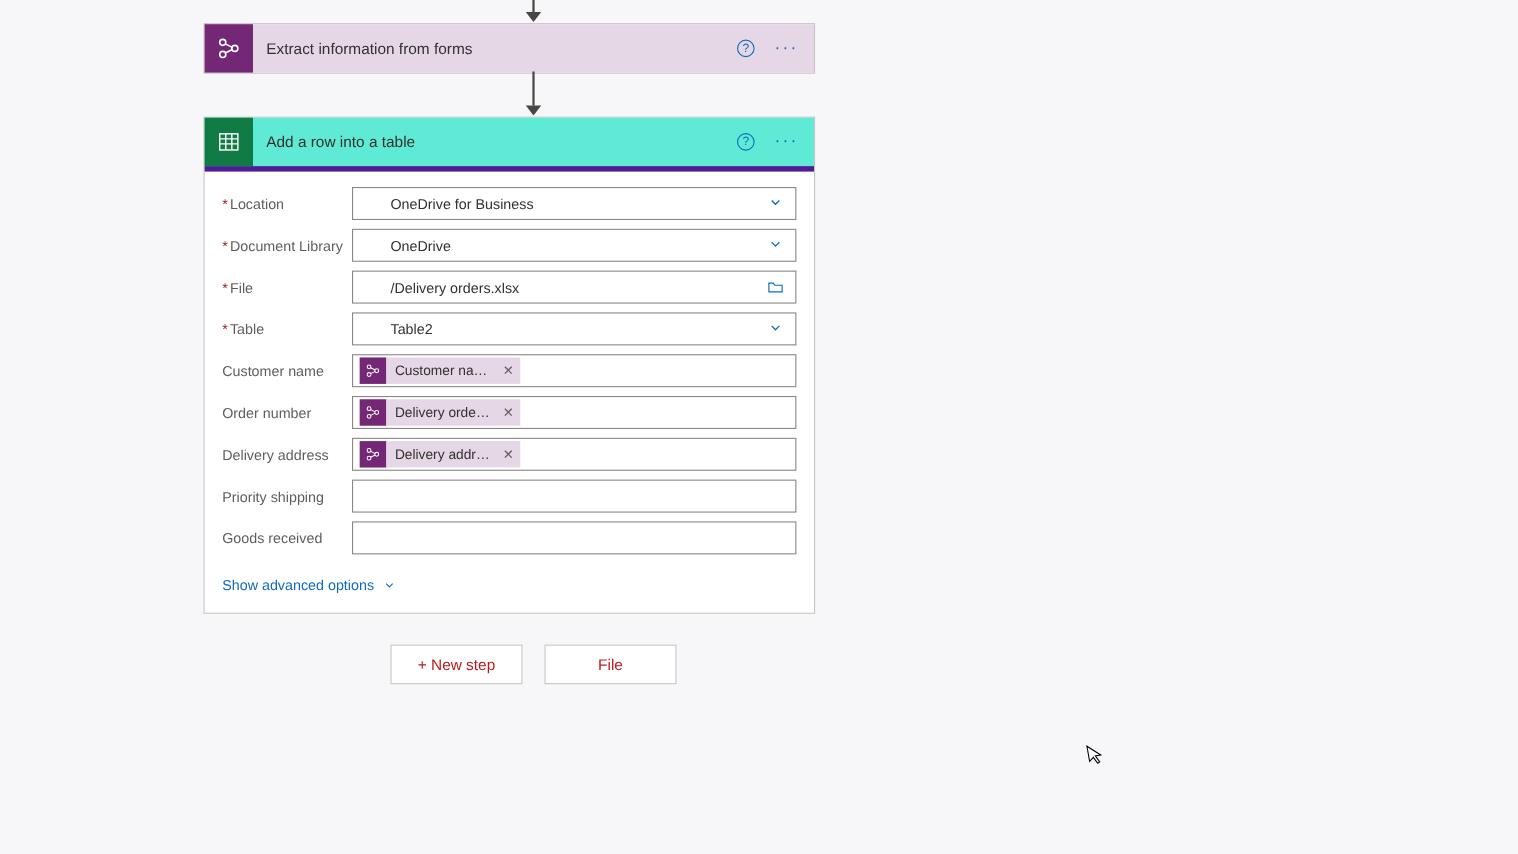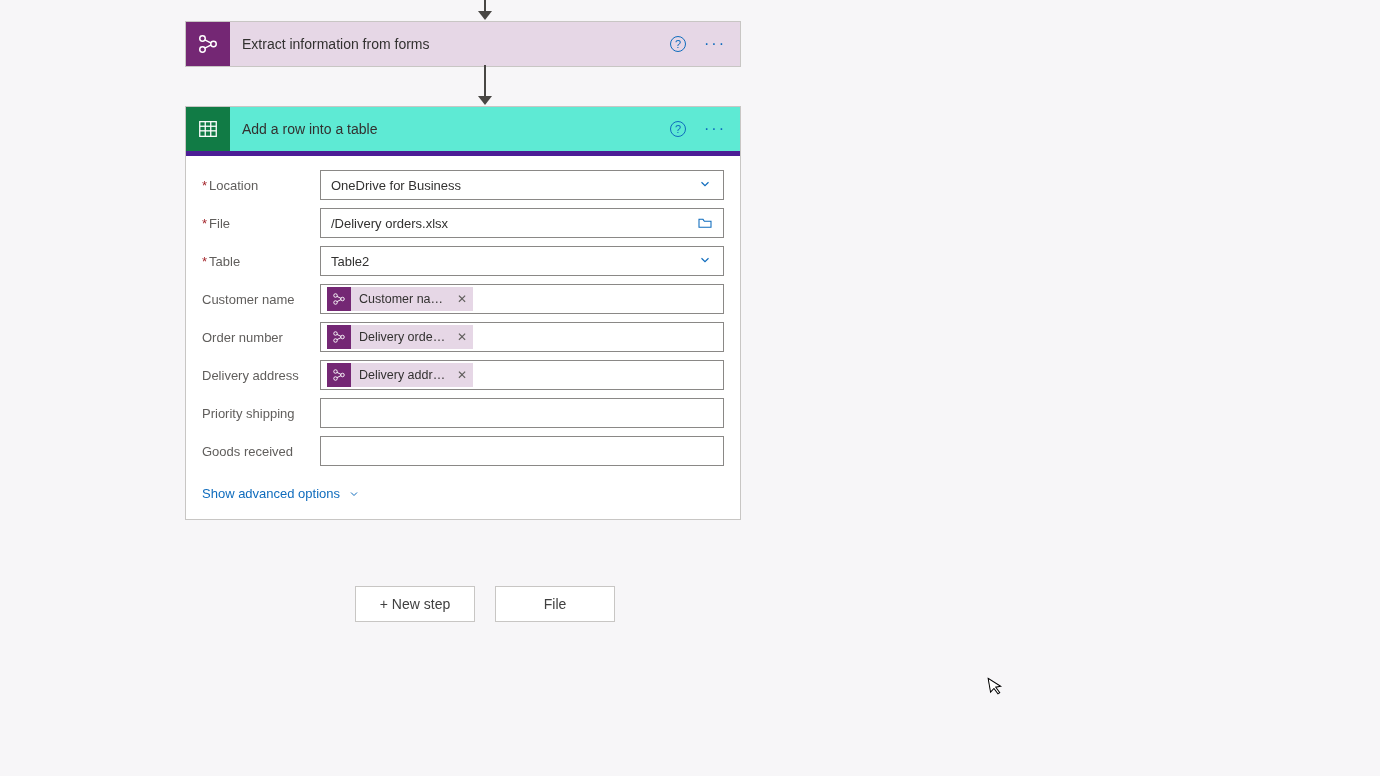--- a/index.html
+++ b/index.html
@@ -123,20 +123,21 @@
     display: flex;
     align-items: center;
     padding: 0 6px 0 10px;
     position: relative;
   }
   .form-control.token-holder { padding-left: 6px; padding-top: 2px; padding-bottom: 2px; }
   .form-value {
     flex: 1;
     font-size: 13px;
     color: #323130;
+    margin-left: 24px;
   }
   .chev, .picker {
     width: 24px;
     text-align: center;
     color: #0F6CBD;
     font-size: 14px;
   }
   .chev svg { stroke: #0F6CBD; }
   .picker svg { stroke: #0F6CBD; fill: none; }
 
@@ -189,21 +190,21 @@
     left: 355px;
     display: flex;
     gap: 20px;
   }
   .btn {
     width: 120px;
     height: 36px;
     border: 1px solid #c8c6c4;
     background: #fff;
     font-size: 14px;
-    color: #404040;
+    color: #b91c1c;
     display: flex;
     align-items: center;
     justify-content: center;
     cursor: pointer;
   }
 
   
   .cursor-pointer {
     position: absolute;
     top: 676px;
@@ -274,20 +275,31 @@
           <span class="form-value">OneDrive for Business</span>
           <span class="chev">
             <svg width="14" height="14" viewBox="0 0 24 24" fill="none" stroke-width="2">
                 <polyline points="6 9 12 15 18 9"></polyline>
               </svg>
           </span>
         </div>
       </div>
 
       
+      <div class="form-row">
+        <div class="form-label"><span class="req">*</span><span>Document Library</span></div>
+        <div class="form-control">
+          <span class="form-value">OneDrive</span>
+          <span class="chev">
+            <svg width="14" height="14" viewBox="0 0 24 24" fill="none" stroke-width="2">
+                <polyline points="6 9 12 15 18 9"></polyline>
+              </svg>
+          </span>
+        </div>
+      </div>
 
       
       <div class="form-row">
         <div class="form-label"><span class="req">*</span><span>File</span></div>
         <div class="form-control">
           <span class="form-value">/Delivery orders.xlsx</span>
           <span class="picker">
             <svg width="16" height="14" viewBox="0 0 24 20" stroke-width="1.6">
                 <path d="M3 6h6l2 3h10v9H3z"></path>
               </svg>

